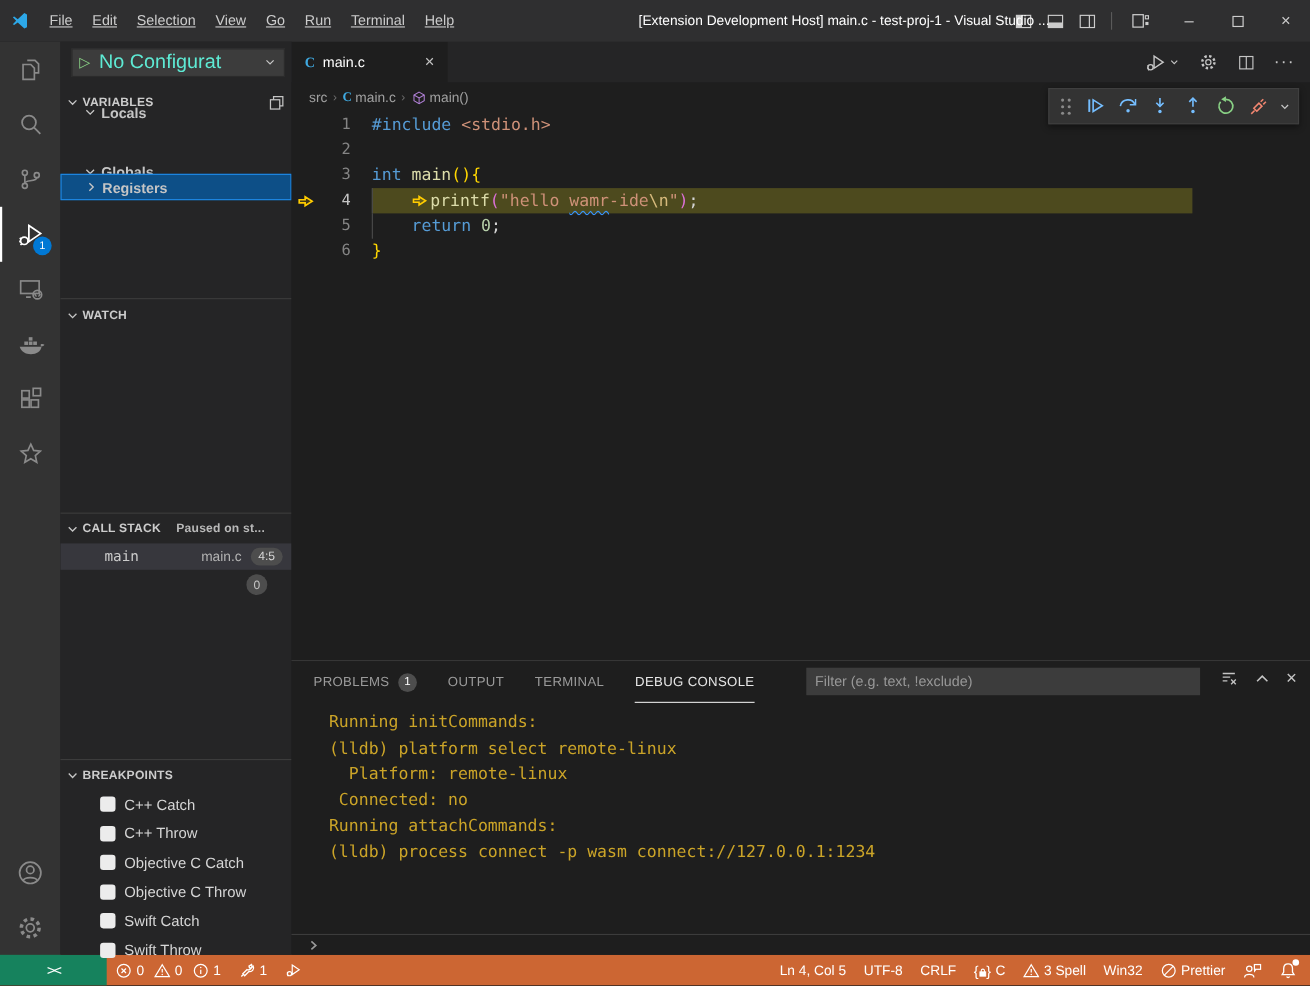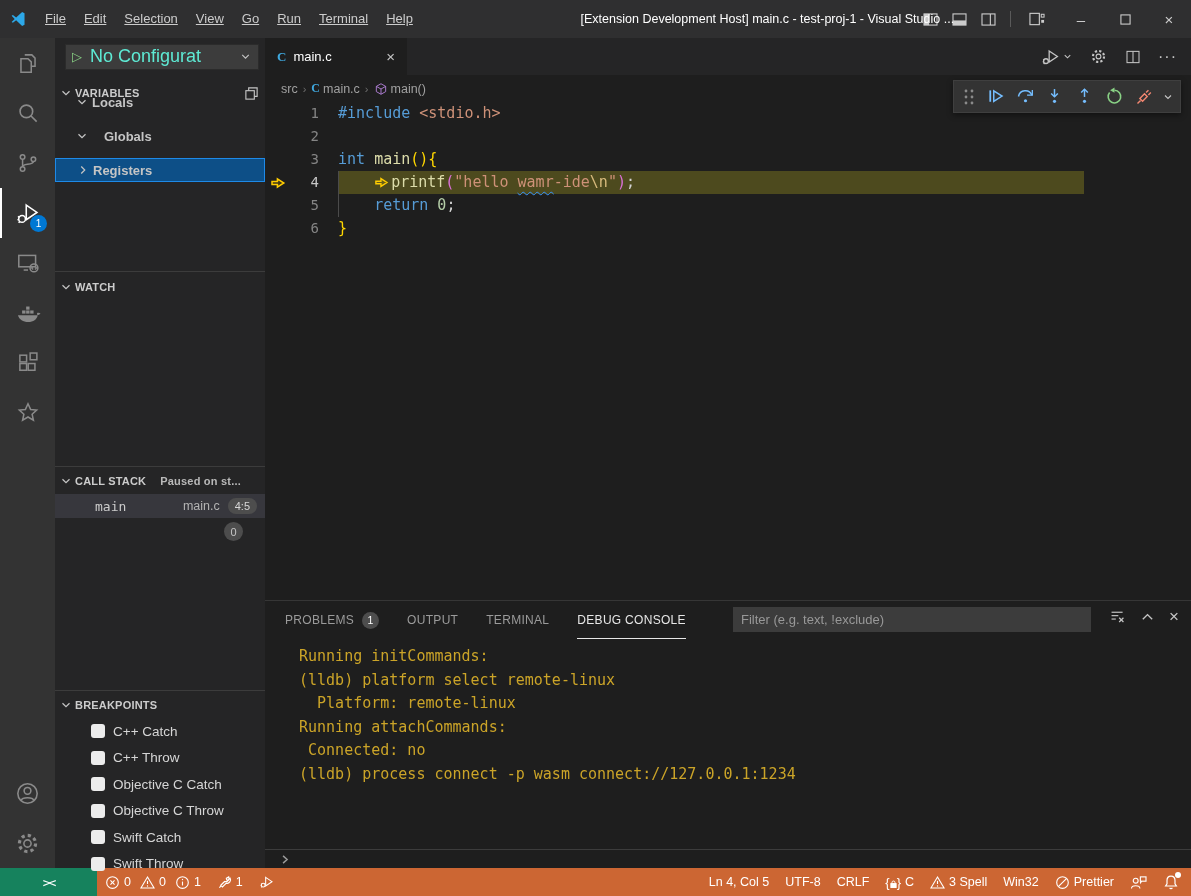--- a/index.html
+++ b/index.html
@@ -299,21 +299,21 @@
     </div>
     <div id="variables-list">
         <div class="tree-row" style="top: 52px;">
           <span class="chev">
             <svg width="14" height="14" viewBox="0 0 16 16">
               <path d="M4 6l4 4 4-4" fill="none" stroke="#c5c5c5" stroke-width="1.4"></path>
             </svg>
           </span>
           <span>Locals</span>
         </div>
-        <div class="tree-row" style="top: 86px; gap: 12px;">
+        <div class="tree-row" style="top: 106px;">
           <span class="chev">
             <svg width="14" height="14" viewBox="0 0 16 16">
               <path d="M4 6l4 4 4-4" fill="none" stroke="#c5c5c5" stroke-width="1.4"></path>
             </svg>
           </span>
           <span>Globals</span>
         </div>
         <div class="tree-row selected" style="top: 120px;">
           <span class="chev">
             <svg width="14" height="14" viewBox="0 0 16 16">
@@ -543,22 +543,22 @@
             <svg width="15" height="15" viewBox="0 0 16 16">
               <path d="M3 11 l5-5 5 5" fill="none" stroke="#c5c5c5" stroke-width="1.5"></path>
             </svg>
           </span>
         <span style="color:#c5c5c5;font-size:17px;line-height:15px;">×</span>
       </div>
       <div id="console">
           <div class="console-line">Running initCommands:</div>
           <div class="console-line">(lldb) platform select remote-linux</div>
           <div class="console-line">  Platform: remote-linux</div>
+          <div class="console-line"> Connected: no</div>
           <div class="console-line">Running attachCommands:</div>
-          <div class="console-line"> Connected: no</div>
           <div class="console-line">(lldb) process connect -p wasm connect://127.0.0.1:1234</div>
         </div>
       <div id="console-input-row">
         <svg width="13" height="13" viewBox="0 0 16 16">
             <path d="M5 3.5 l5 4.5 -5 4.5" fill="none" stroke="#9a9a9a" stroke-width="1.8"></path>
           </svg>
       </div>
     </div>
   </div>
 </div>

